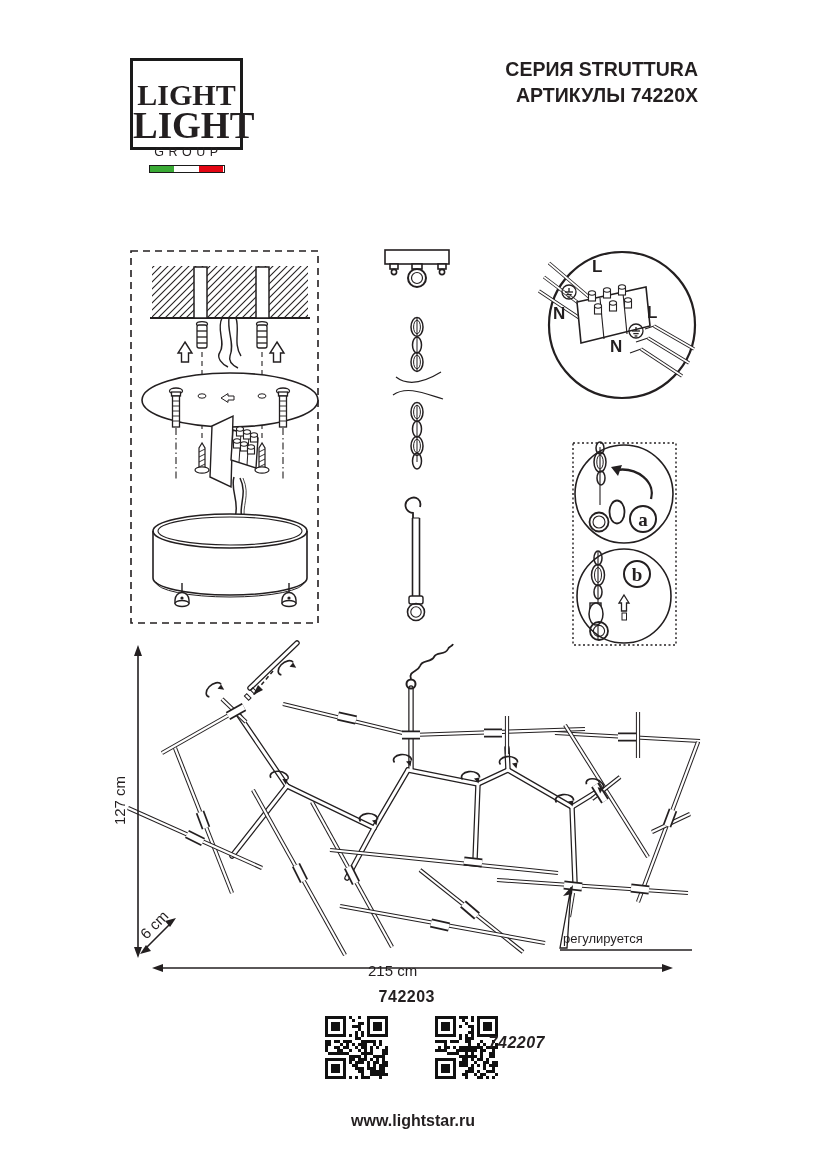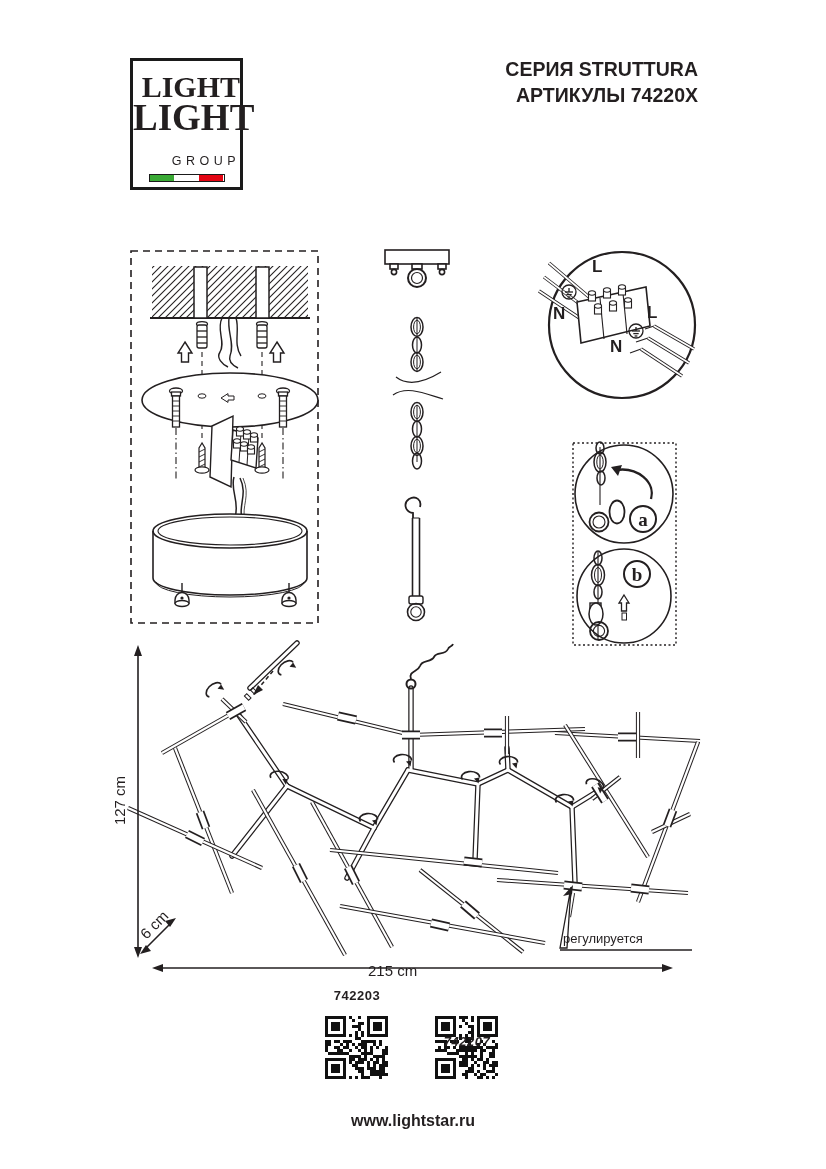--- a/index.html
+++ b/index.html
@@ -1,44 +1,44 @@
 <!DOCTYPE html>
 <html><head>
 <meta charset="utf-8">
 <style>
   html,body{margin:0;padding:0;background:#fff;}
   .page{position:relative;width:826px;height:1169px;background:#fff;overflow:hidden;
         font-family:"Liberation Sans",sans-serif;color:#231f20;}
   .abs{position:absolute;}
   svg{position:absolute;left:0;top:0;}
   
-  .logo-box{left:130px;top:58px;width:113px;height:132px;border:3px solid #1a1a1a;
-            box-sizing:border-box;text-align:right;padding-top:12px;}
+  .logo-box{left:130px;top:58px;width:113px;height:92px;border:3px solid #1a1a1a;
+            box-sizing:border-box;text-align:center;padding-top:20px;}
   .logo-l1{font-family:"Liberation Serif",serif;font-weight:bold;font-size:30px;line-height:28px;letter-spacing:0px;}
   .logo-l2{font-family:"Liberation Serif",serif;font-weight:bold;font-size:37px;line-height:33px;letter-spacing:0px;}
-  .logo-l3{font-size:12.5px;letter-spacing:4.5px;padding-left:4px;margin-top:20px;}
+  .logo-l3{font-size:12.5px;letter-spacing:4.5px;padding-left:4px;margin-top:3px;}
   .flag{margin:6px auto 0;width:76px;height:8px;border:1px solid #1a1a1a;display:flex;box-sizing:border-box;}
   .flag div{height:100%;}
   .fgreen{width:33%;background:#3aaa35;}
   .fwhite{width:34%;background:#ffffff;}
   .fred{width:33%;background:#e30613;}
   
   .hdr{right:128px;top:56px;text-align:right;font-weight:bold;font-size:19.5px;line-height:26px;}
   .title{right:128px;top:139px;text-align:right;font-weight:bold;font-size:20.5px;
          letter-spacing:0.6px;line-height:27px;}
   
   .lbl{position:absolute;color:#231f20;}
   .wire-lbl{font-weight:bold;font-size:17px;}
   .step-circ{width:28px;height:28px;border:2px solid #231f20;border-radius:50%;
              font-family:"Liberation Serif",serif;font-weight:bold;font-size:19px;
              text-align:center;line-height:25px;background:#fff;box-sizing:border-box;}
   .dim{font-size:15px;}
   .rot90{transform:rotate(-90deg);transform-origin:center;}
   .rot45{transform:rotate(-45deg);transform-origin:center;}
-  .code-lbl{font-weight:bold;font-size:13px;letter-spacing:0.5px;width:70px;text-align:center;}
+  .code-lbl{font-weight:bold;font-size:16px;letter-spacing:0.5px;width:70px;text-align:right;margin-left:43px;}
   .url{font-weight:bold;font-size:16px;width:240px;text-align:center;}
 </style>
 </head>
 <body>
 
 <div class="page">
 
   <svg width="826" height="1169" viewBox="0 0 826 1169">
     <defs>
       <pattern id="hatch" width="7" height="7" patternUnits="userSpaceOnUse">

